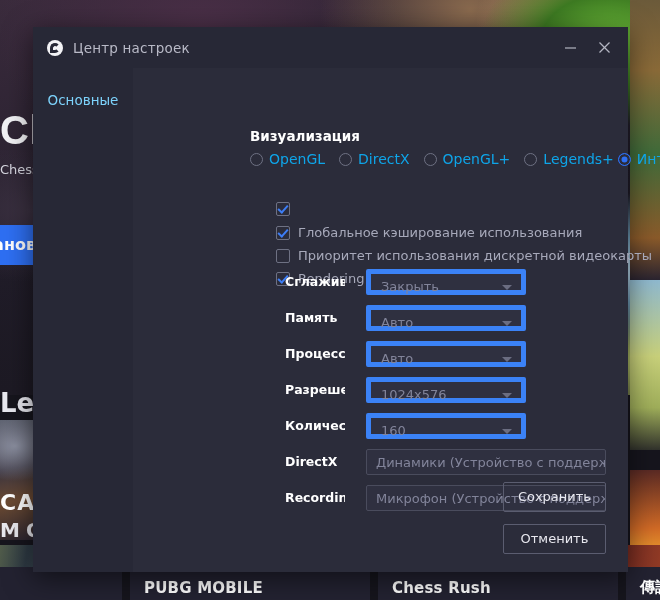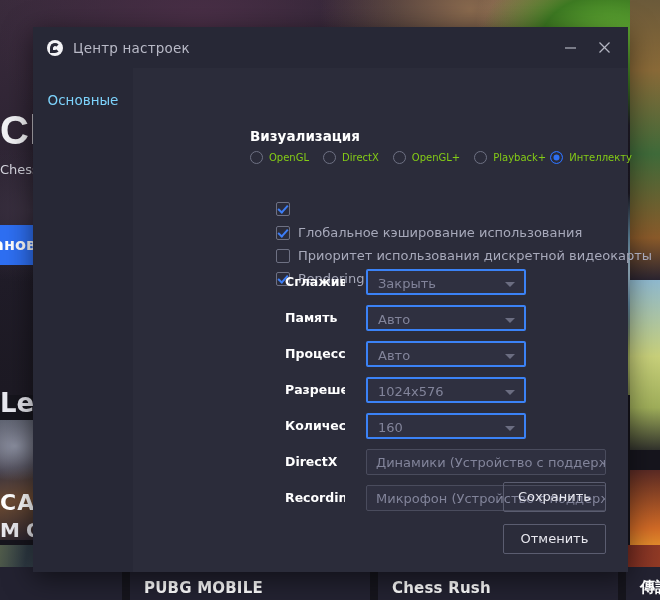--- a/index.html
+++ b/index.html
@@ -136,21 +136,21 @@
   .radio-item { display: flex; align-items: center; margin-right: 14px; }
   .radio-item:last-child { margin-right: 0; }
   .radio-dot {
     width: 13px; height: 13px; border-radius: 50%;
     border: 1.5px solid #6e7183; background: transparent; flex: 0 0 auto;
   }
   .radio-item.sel .radio-dot {
     border-color: #2e6ff2; background: #2e6ff2;
     box-shadow: inset 0 0 0 2.5px #2b2c3a;
   }
-  .radio-lb { margin-left: 6px; color: #84cc16; font-size: 10px; white-space: nowrap; }
+  .radio-lb { margin-left: 6px; color: #0ea5e9; font-size: 14px; white-space: nowrap; }
 
   .check-row {
     position: absolute; left: 143px; display: flex; align-items: center;
   }
   .cb {
     width: 14px; height: 14px; border: 1.5px solid #6e7183; border-radius: 2px;
     background: transparent; flex: 0 0 auto; position: relative;
   }
   .cb.on::after {
     content: ""; position: absolute; left: 3px; top: 0px; width: 4px; height: 8px;
@@ -159,21 +159,21 @@
   .check-lb { margin-left: 8px; color: #a7a9ba; font-size: 13px; white-space: nowrap; }
 
   .frow { position: absolute; left: 117px; height: 26px; }
   .frow-label {
     position: absolute; left: 35px; top: 0; width: 60px; height: 26px;
     line-height: 26px; color: #ffffff; font-size: 12.5px; font-weight: 700;
     overflow: hidden; white-space: nowrap;
   }
   .sel-box {
     position: absolute; left: 116px; top: 0; width: 160px; height: 26px;
-    background: #2f3040; border: 2px solid #3b82f6; border-radius: 2px;
+    background: #2f3040; border: 5px solid #3b82f6; border-radius: 2px;
   }
   .sel-val {
     position: absolute; left: 10px; top: 0; height: 26px; line-height: 26px;
     color: #82849a; font-size: 13px; white-space: nowrap;
   }
   .caret {
     position: absolute; right: 9px; top: 11px; width: 0; height: 0;
     border-left: 5px solid transparent; border-right: 5px solid transparent;
     border-top: 5px solid #6b6d81;
   }
@@ -270,21 +270,21 @@
         <div class="radio-item">
           <span class="radio-dot"></span>
           <span class="radio-lb">DirectX</span>
         </div>
         <div class="radio-item">
           <span class="radio-dot"></span>
           <span class="radio-lb">OpenGL+</span>
         </div>
         <div class="radio-item" style="margin-right:4px">
           <span class="radio-dot"></span>
-          <span class="radio-lb">Playback+</span>
+          <span class="radio-lb">Legends+</span>
         </div>
         <div class="radio-item sel">
           <span class="radio-dot"></span>
           <span class="radio-lb">Интеллекту</span>
         </div>
       </div>
 
       <div class="check-row" style="top:134px">
         <span class="cb on"></span>
       </div>

